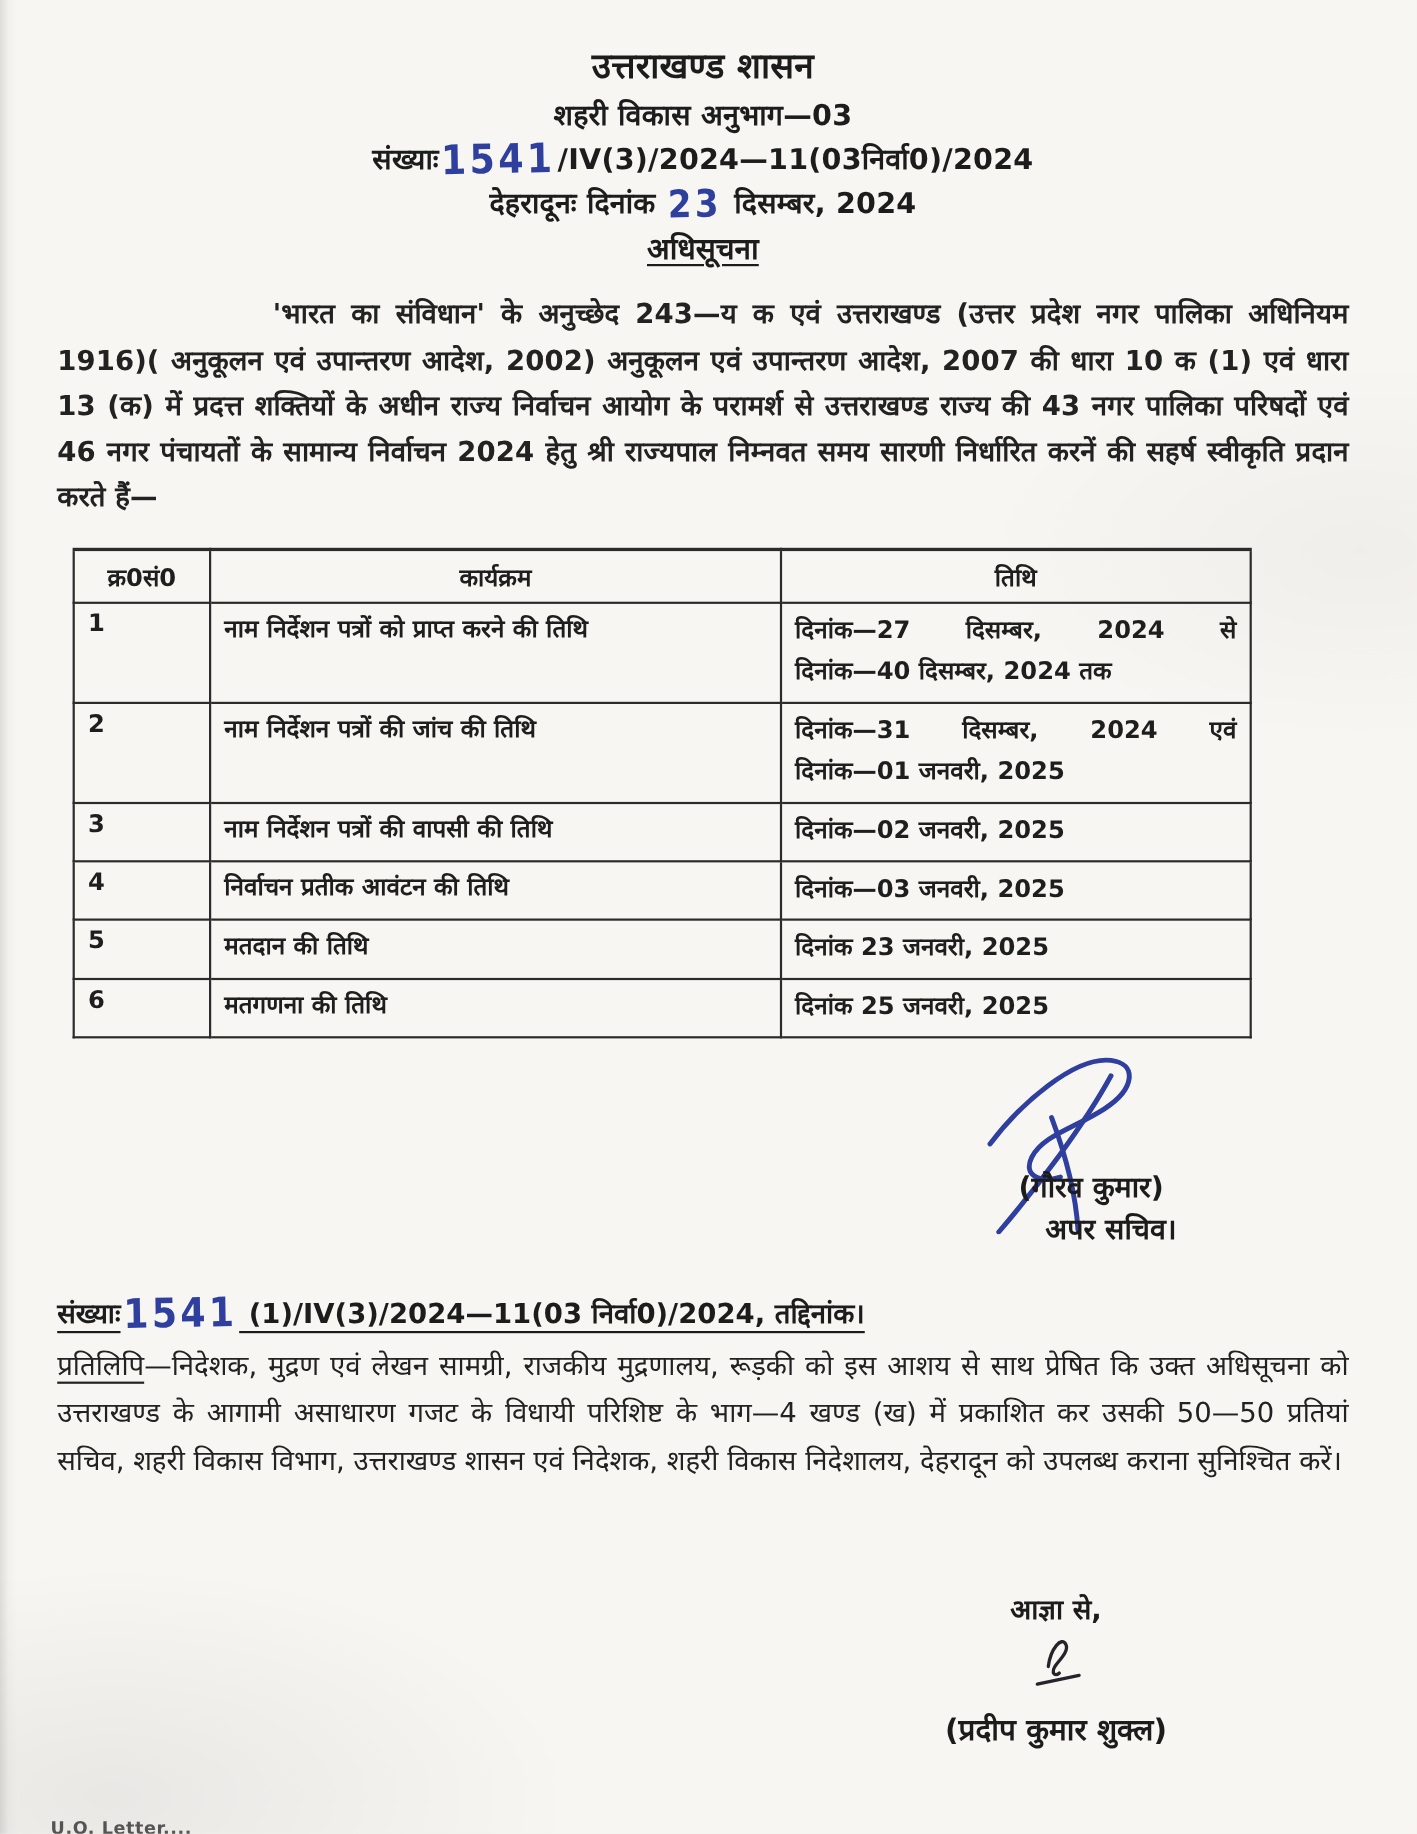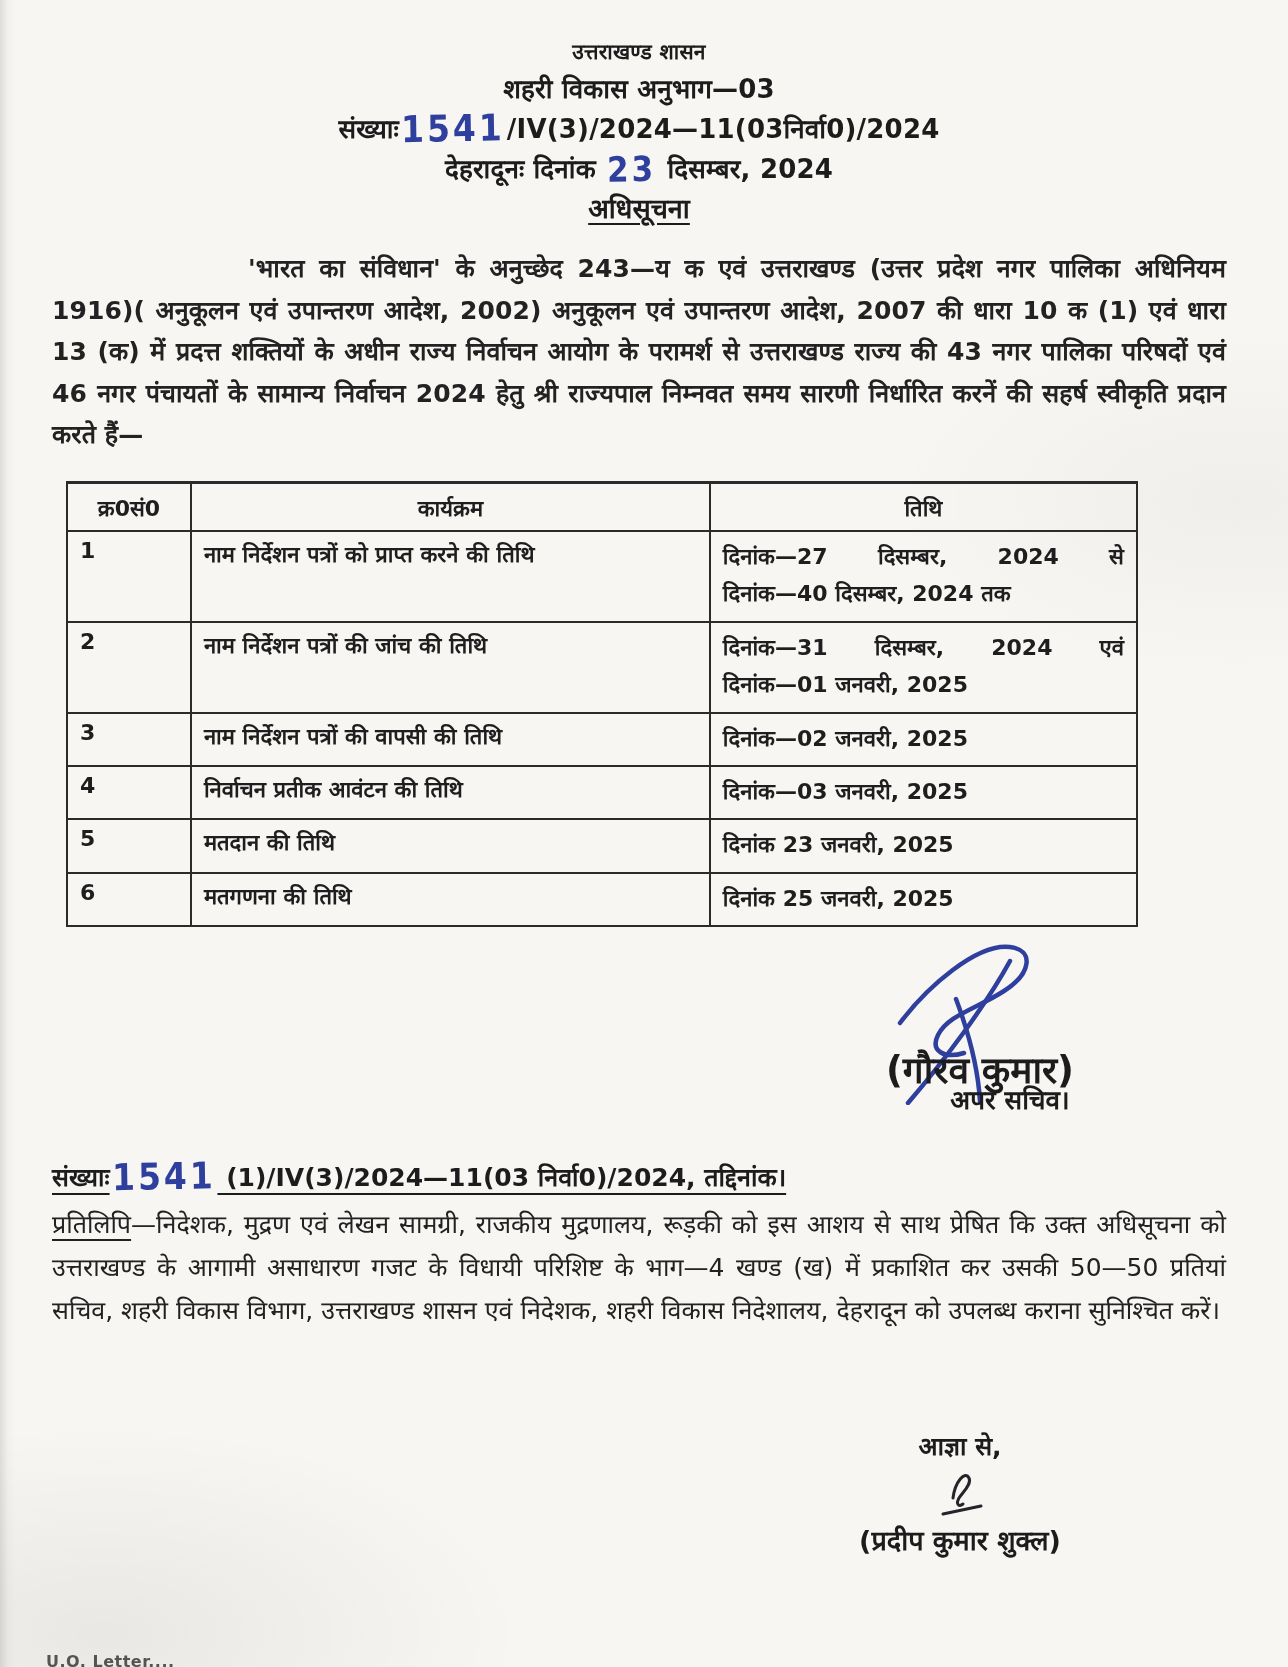--- a/index.html
+++ b/index.html
@@ -16,21 +16,21 @@
       radial-gradient(ellipse 600px 300px at 8% 98%, rgba(0,0,0,0.06), transparent 70%),
       radial-gradient(ellipse 500px 250px at 96% 30%, rgba(0,0,0,0.03), transparent 70%),
       linear-gradient(90deg, rgba(0,0,0,0.10) 0px, rgba(0,0,0,0.02) 8px, transparent 16px),
       #f8f6f3;
     color:#1c1c1c;
     box-sizing:border-box;
     padding:36px 62px 0 52px;
     overflow:hidden;
   }
   .center{text-align:center;}
-  .hdr-line{font-size:21px;font-weight:700;line-height:1.55;letter-spacing:0.2px;}
+  .hdr-line{font-size:32px;font-weight:700;line-height:1.55;letter-spacing:0.2px;}
   .hdr-line.sm{font-size:26px;}
   .notif-title{
     display:inline-block;font-size:27px;font-weight:700;margin-top:0;
     text-decoration:underline;text-underline-offset:5px;text-decoration-thickness:2px;
   }
   .handwritten{
     color:#2e3f9e;font-weight:600;font-size:33px;line-height:0;
     letter-spacing:3px;display:inline-block;transform:scaleY(1.12) rotate(-1deg);
     padding:0 2px;vertical-align:-2px;
   }
@@ -50,36 +50,36 @@
   table.sched th{font-weight:700;text-align:center;padding:8px 6px;}
   col.c-sn{width:124px;} col.c-ev{width:520px;} col.c-dt{width:428px;}
   td.sn{padding-left:14px;}
   .date-line{line-height:1.7;}
   .just{text-align:justify;text-align-last:justify;}
   .sig1{
     position:relative;width:300px;height:196px;margin-left:auto;margin-right:96px;
     margin-top:14px;text-align:center;
   }
   .sig1 svg{position:absolute;top:-6px;left:52px;pointer-events:none;}
-  .sig1 .sig-name{position:absolute;top:102px;left:0;width:100%;font-size:37px;font-weight:700;}
+  .sig1 .sig-name{position:absolute;top:102px;left:12px;width:100%;font-size:26px;font-weight:700;}
   .sig1 .sig-title{position:absolute;top:140px;left:30px;width:100%;font-size:26px;font-weight:700;}
   .ref-line{font-size:25px;font-weight:700;margin-top:22px;}
   .ref-underline{text-decoration:underline;text-underline-offset:7px;text-decoration-thickness:2px;}
   .copy-par{
     font-size:25px;font-weight:400;line-height:1.72;text-align:justify;
     margin-top:10px;color:#222;
   }
   .copy-label{text-decoration:underline;text-underline-offset:6px;text-decoration-thickness:2px;}
   .sig2{
     position:relative;width:320px;margin-left:auto;margin-right:106px;
     margin-top:96px;text-align:center;height:230px;
   }
   .sig2 .by-order{font-size:25px;font-weight:700;}
   .sig2 svg{display:block;margin:2px auto 0 auto;}
-  .sig2 .sig-name{font-size:27px;font-weight:700;margin-top:1px;}
+  .sig2 .sig-name{font-size:27px;font-weight:700;margin-top:16px;}
   .footer-note{
     position:absolute;left:46px;bottom:-4px;font-size:16px;font-weight:700;
     color:#3a3a3a;opacity:0.85;letter-spacing:0.5px;
   }
 </style>
 </head>
 <body>
 
 <div class="page">
 

